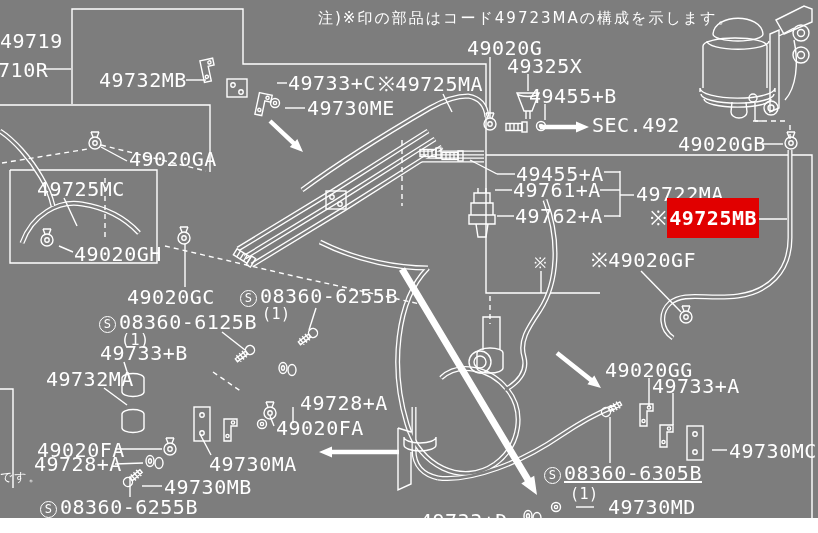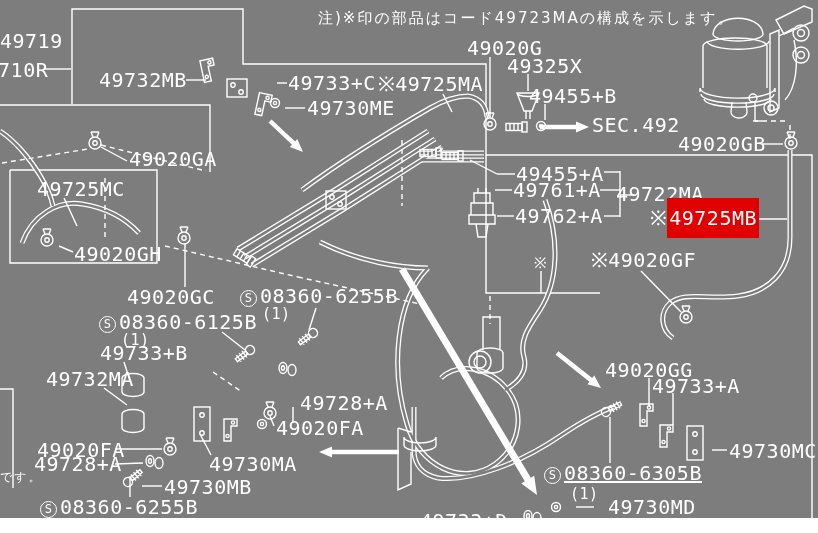--- a/index.html
+++ b/index.html
@@ -8,21 +8,21 @@
          font-family:"DejaVu Sans Mono","Liberation Mono",monospace;}
   svg{position:absolute;left:0;top:0;}
   .ln,.part *{stroke:var(--fg,#fff);fill:none;stroke-width:1.4;}
   .tw{stroke:var(--fg,#fff);stroke-width:5;fill:none;}
   .tg{stroke:var(--bg,#7d7d7d);stroke-width:2.4;fill:none;}
   .arw{fill:var(--fg,#fff);stroke:none;}
   #labels{position:absolute;left:0;top:0;width:100%;height:100%;}
   .lbl{position:absolute;color:var(--fg,#fff);font-size:20px;line-height:16px;
        letter-spacing:.5px;white-space:nowrap;}
   .lbl.jp{font-family:"DejaVu Sans","Liberation Sans",sans-serif;letter-spacing:2px;}
-  .hl{background:var(--hl,#e10000);color:var(--hlt,#fff);padding:8px 2px;}
+  .hl{background:var(--hl,#e10000);color:var(--hlt,#fff);padding:8px 2px;font-weight:bold;}
   .scircle{display:inline-block;width:15px;height:15px;border:1.5px solid var(--fg,#fff);
            border-radius:50%;font-size:12px;line-height:15px;text-align:center;
            margin-right:3px;vertical-align:1px;}
 </style>
 </head>
 <body>
 
 <div class="stage">
   <svg id="art" width="818" height="533" viewBox="0 0 818 533">
       <path d="M0,105 L210,105 L210,172" class="ln"></path>
@@ -313,21 +313,21 @@
       <div class="lbl" style="left: 307px; top: 100px;"><span>49730ME</span></div>
       <div class="lbl" style="left: 467px; top: 40px;"><span>49020G</span></div>
       <div class="lbl" style="left: 507px; top: 58px;"><span>49325X</span></div>
       <div class="lbl" style="left: 529px; top: 88px;"><span>49455+B</span></div>
       <div class="lbl" style="left: 592px; top: 117px;"><span>SEC.492</span></div>
       <div class="lbl" style="left: 678px; top: 136px;"><span>49020GB</span></div>
       <div class="lbl" style="left: 129px; top: 151px;"><span>49020GA</span></div>
       <div class="lbl" style="left: 37px; top: 181px;"><span>49725MC</span></div>
       <div class="lbl" style="left: 516px; top: 166px;"><span>49455+A</span></div>
       <div class="lbl" style="left: 513px; top: 182px;"><span>49761+A</span></div>
-      <div class="lbl" style="left: 616px; top: 186px;"><span>49722MA</span></div>
+      <div class="lbl" style="left: 636px; top: 186px;"><span>49722MA</span></div>
       <div class="lbl" style="left: 515px; top: 208px;"><span>49762+A</span></div>
       <div class="lbl" style="left: 650px; top: 210px;"><span>※</span><span class="hl">49725MB</span></div>
       <div class="lbl" style="left: 74px; top: 246px; text-align: center;"><span>49020GH</span></div>
       <div class="lbl" style="left: 591px; top: 252px;"><span>※</span><span>49020GF</span></div>
       <div class="lbl" style="left: 534px; top: 255px; font-size: 15px;"><span>※</span></div>
       <div class="lbl" style="left: 127px; top: 289px;"><span>49020GC</span></div>
       <div class="lbl" style="left: 240px; top: 288px;"><span class="scircle">S</span><span>08360-6255B</span></div>
       <div class="lbl" style="left: 262px; top: 306px; font-size: 15px;"><span>(1)</span></div>
       <div class="lbl" style="left: 99px; top: 314px;"><span class="scircle">S</span><span>08360-6125B</span></div>
       <div class="lbl" style="left: 121px; top: 332px; font-size: 15px;"><span>(1)</span></div>

